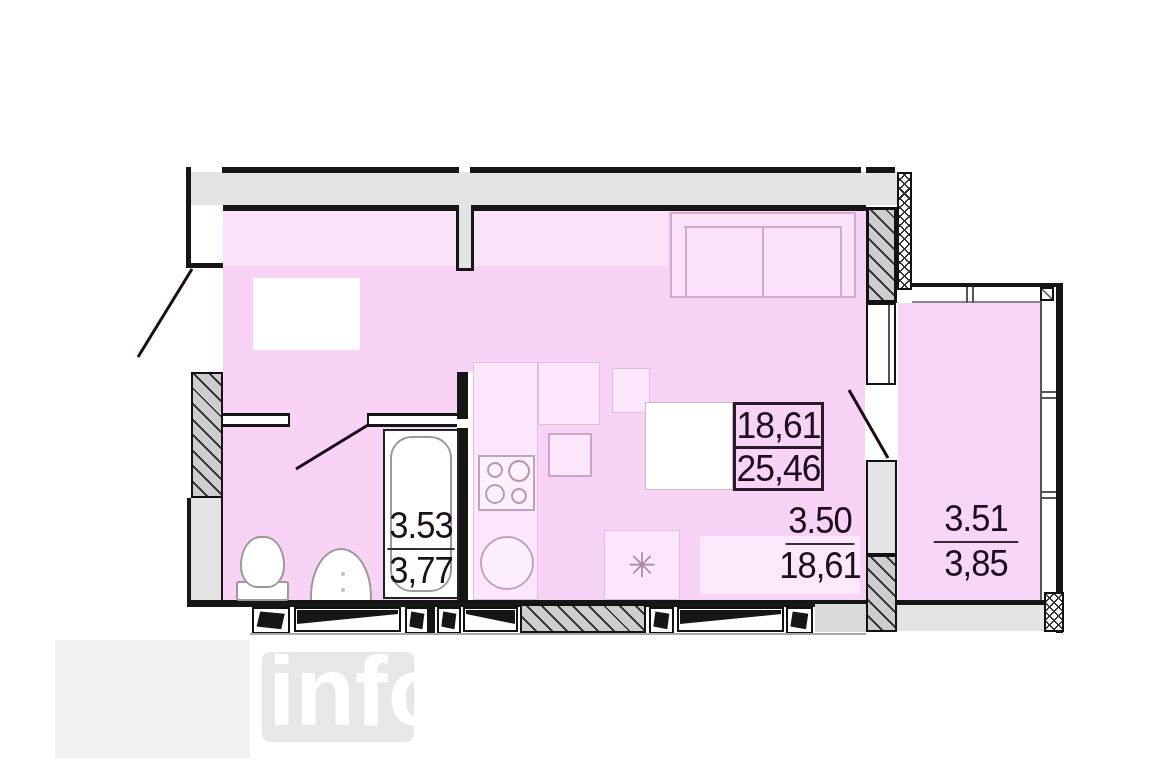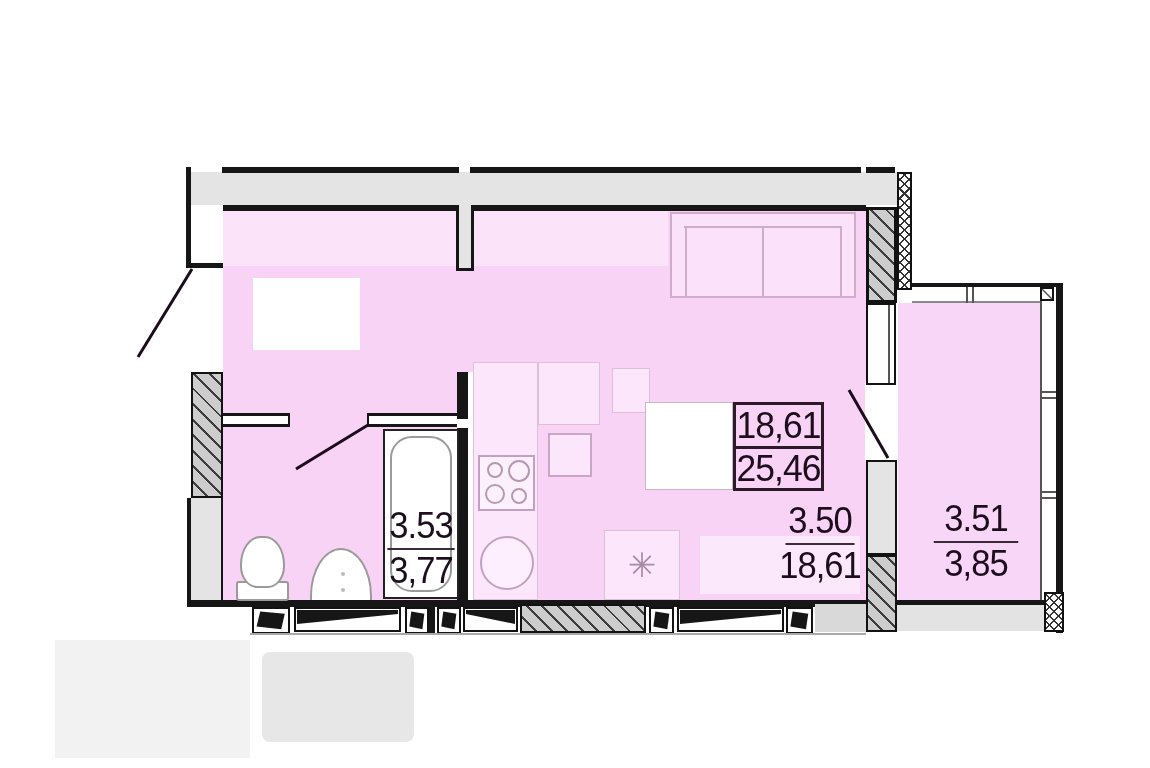--- a/index.html
+++ b/index.html
@@ -20,20 +20,21 @@
   .cellnum{display:flex;align-items:center;justify-content:center;height:100%;color:#1d0e1d;font-size:37px;letter-spacing:-1px;transform:scaleX(.96);}
   svg line{stroke:#1b0b1b;stroke-width:3;}
 </style>
 </head>
 <body>
 
 <div id="stage">
 
   <div class="a" style="left:55px;top:640px;width:195px;height:118px;background:#f2f2f2;"></div>
   <div class="a" style="left:262px;top:652px;width:152px;height:90px;background:#e7e7e7;border-radius:8px;"></div>
+  <div class="a" style="left:268px;top:642px;font-size:98px;font-weight:bold;color:#ffffff;line-height:1;">info</div>
 
   <div class="a" style="left:223px;top:211px;width:644px;height:389px;background:#f8d3f6;"></div>
   <div class="a" style="left:223px;top:211px;width:445px;height:55px;background:#fbe3fa;"></div>
   <div class="a" style="left:898px;top:303px;width:142px;height:300px;background:#f8d6f7;"></div>
   <div class="a" style="left:865px;top:383px;width:33px;height:77px;background:#fff;"></div>
 
   <div class="a wallgray" style="left:191px;top:172px;width:719px;height:33px;"></div>
   <div class="a black" style="left:222px;top:167px;width:237px;height:6px;"></div>
   <div class="a black" style="left:470px;top:167px;width:391px;height:6px;"></div>
   <div class="a black" style="left:866px;top:167px;width:29px;height:6px;"></div>

